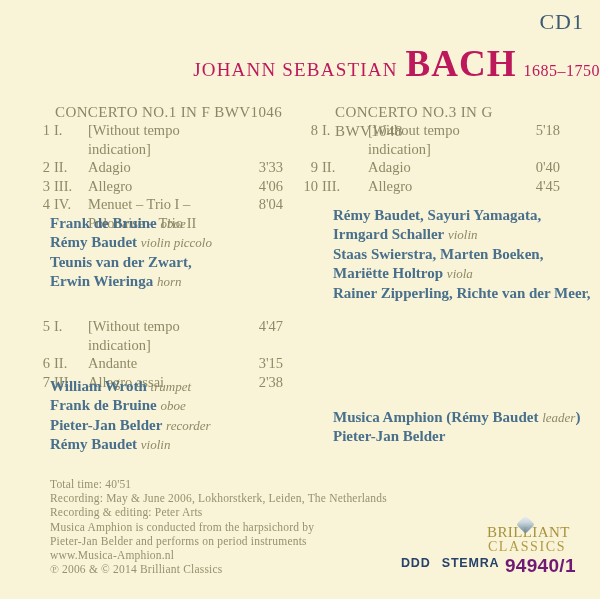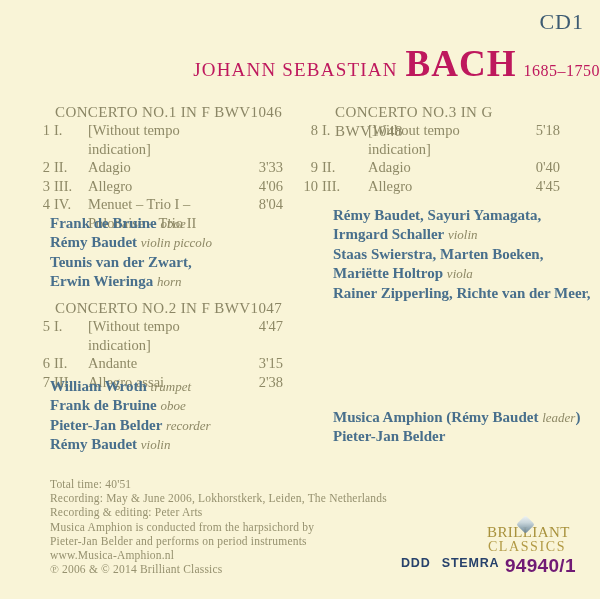--- a/index.html
+++ b/index.html
@@ -121,23 +121,20 @@
           <span class="ttitle">Polonaise – Trio II</span>
           <span class="ttime"></span>
         </div>
       </div>
       <div class="section pos-p1 performers">
         <div class="pline"><span class="pname">Frank de Bruine</span> <span class="pinstr">oboe</span></div>
         <div class="pline"><span class="pname">Rémy Baudet</span> <span class="pinstr">violin piccolo</span></div>
         <div class="pline"><span class="pname">Teunis van der Zwart,</span></div>
         <div class="pline"><span class="pname">Erwin Wieringa</span> <span class="pinstr">horn</span></div>
       </div>
-      <div class="section pos-c2h">
-        <div class="cheading">CONCERTO NO.2 IN F BWV1047</div>
-      </div>
       <div class="section pos-c2r">
         <div class="trow">
           <span class="tnum">5</span>
           <span class="troman">I.</span>
           <span class="ttitle">[Without tempo indication]</span>
           <span class="ttime">4'47</span>
         </div>
         <div class="trow">
           <span class="tnum">6</span>
           <span class="troman">II.</span>

